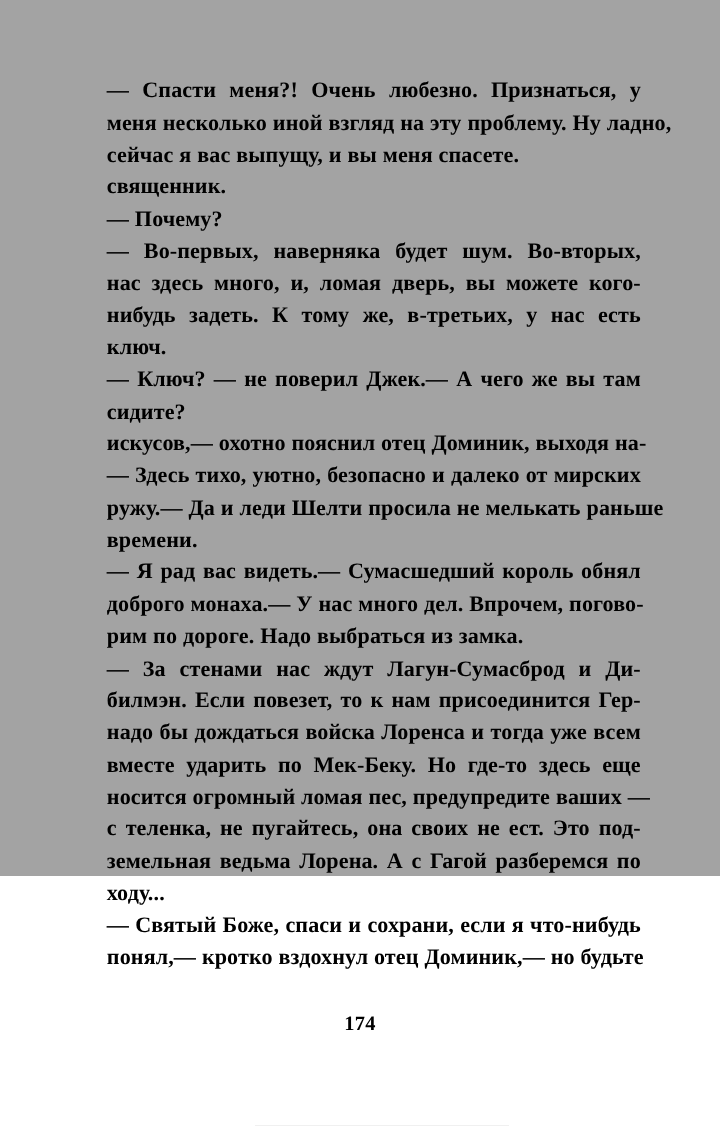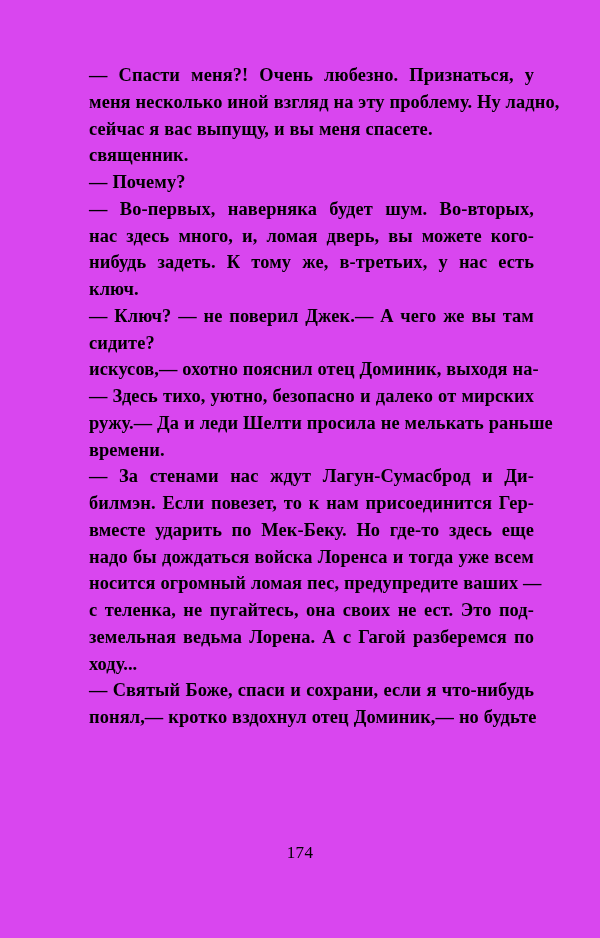--- a/index.html
+++ b/index.html
@@ -13,22 +13,22 @@
     height: 938px;
     overflow: hidden;
     font-family: "Liberation Serif", "DejaVu Serif", serif;
     color: #000000;
     -webkit-font-smoothing: antialiased;
   }
 
   #page {
     position: relative;
     width: 600px;
-    height: 938px;
-    background: #d946ef;
+    height: 730px;
+    background: #a3a3a3;
   }
 
   
   #text-column {
     position: absolute;
     left: 68px;
     top: 62px;
     width: 466px;     
   }
 
@@ -63,21 +63,21 @@
     text-indent: 21px;
   }
 
   #page-number {
     position: absolute;
     left: 0;
     top: 843px;
     width: 600px;
     text-align: center;
     font-size: 17px;
-    font-weight: 400;
+    font-weight: 700;
     font-family: "Liberation Serif", "DejaVu Serif", serif;
     letter-spacing: 0.3px;
   }
 </style>
 </head>
 <body>
 
 <div id="page">
 
   <div id="text-column">
@@ -108,27 +108,32 @@
       <span class="ln last">сидите?</span>
     </p>
 
     <p class="para">
       <span class="ln">искусов,— охотно пояснил отец Доминик, выходя на-</span>
       <span class="ln first">— Здесь тихо, уютно, безопасно и далеко от мирских</span>
       <span class="ln">ружу.— Да и леди Шелти просила не мелькать раньше</span>
       <span class="ln last">времени.</span>
     </p>
 
+    <p class="para">
+      <span class="ln first">— Я рад вас видеть.— Сумасшедший король обнял</span>
+      <span class="ln">доброго монаха.— У нас много дел. Впрочем, погово-</span>
+      <span class="ln last">рим по дороге. Надо выбраться из замка.</span>
+    </p>
 
 
     <p class="para">
       <span class="ln first">— За стенами нас ждут Лагун-Сумасброд и Ди-</span>
       <span class="ln">билмэн. Если повезет, то к нам присоединится Гер-</span>
+      <span class="ln">надо бы дождаться войска Лоренса и тогда уже всем</span>
       <span class="ln">вместе ударить по Мек-Беку. Но где-то здесь еще</span>
-      <span class="ln">надо бы дождаться войска Лоренса и тогда уже всем</span>
       <span class="ln">носится огромный ломая пес, предупредите ваших —</span>
       <span class="ln">с теленка, не пугайтесь, она своих не ест. Это под-</span>
       <span class="ln">земельная ведьма Лорена. А с Гагой разберемся по</span>
       <span class="ln last">ходу...</span>
     </p>
 
     <p class="para">
       <span class="ln first">— Святый Боже, спаси и сохрани, если я что-нибудь</span>
       <span class="ln last">понял,— кротко вздохнул отец Доминик,— но будьте</span>
     </p>

